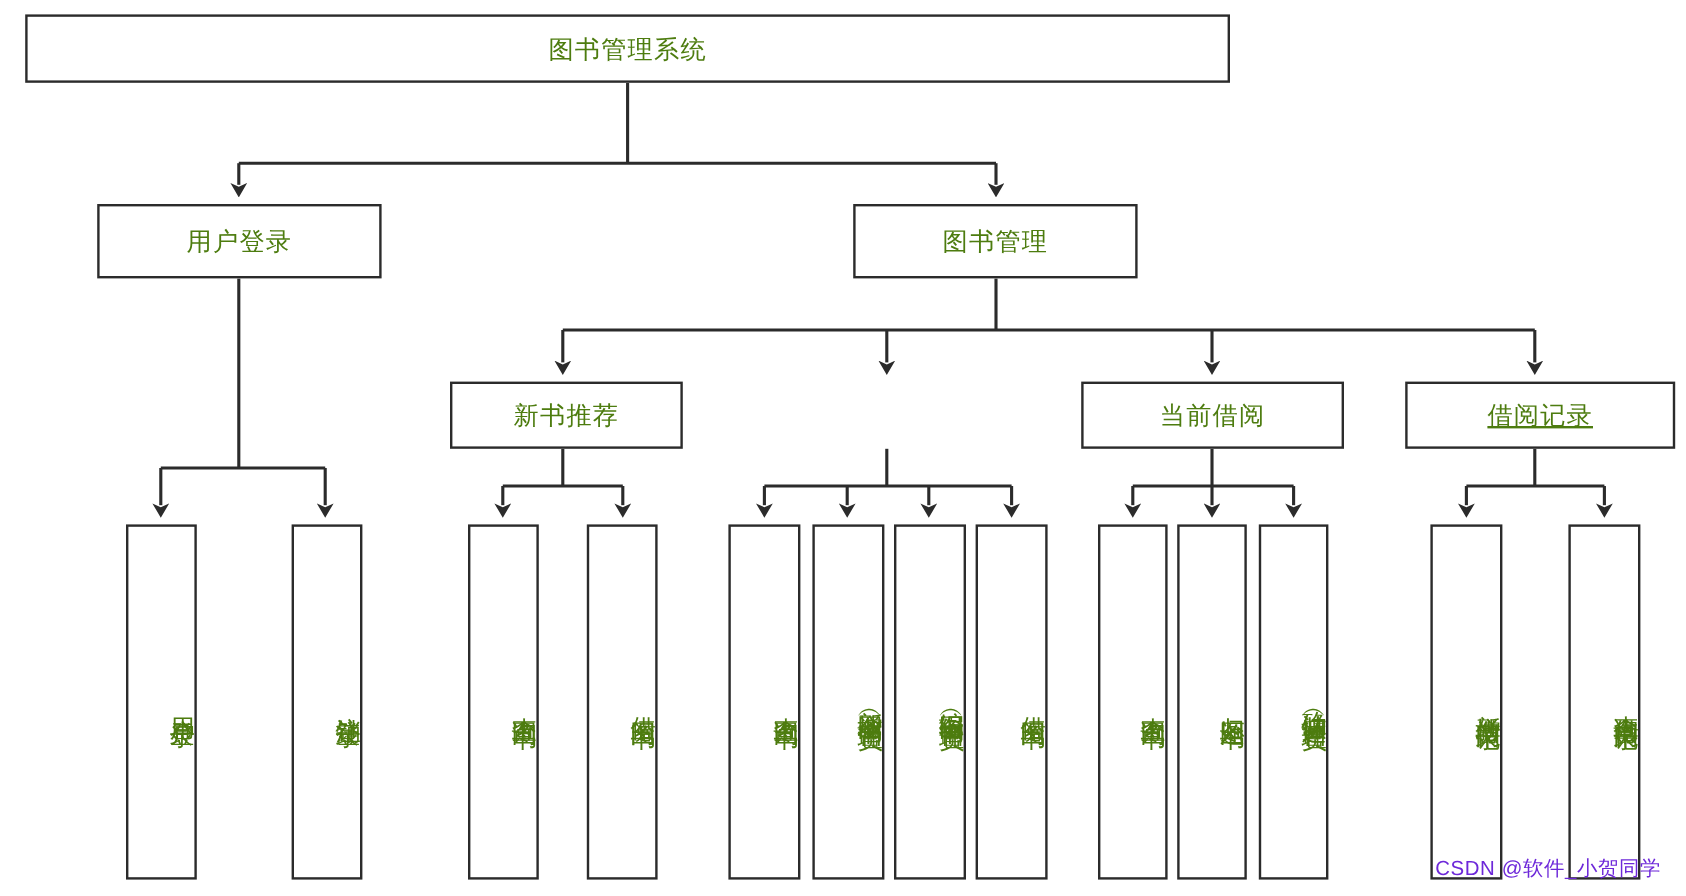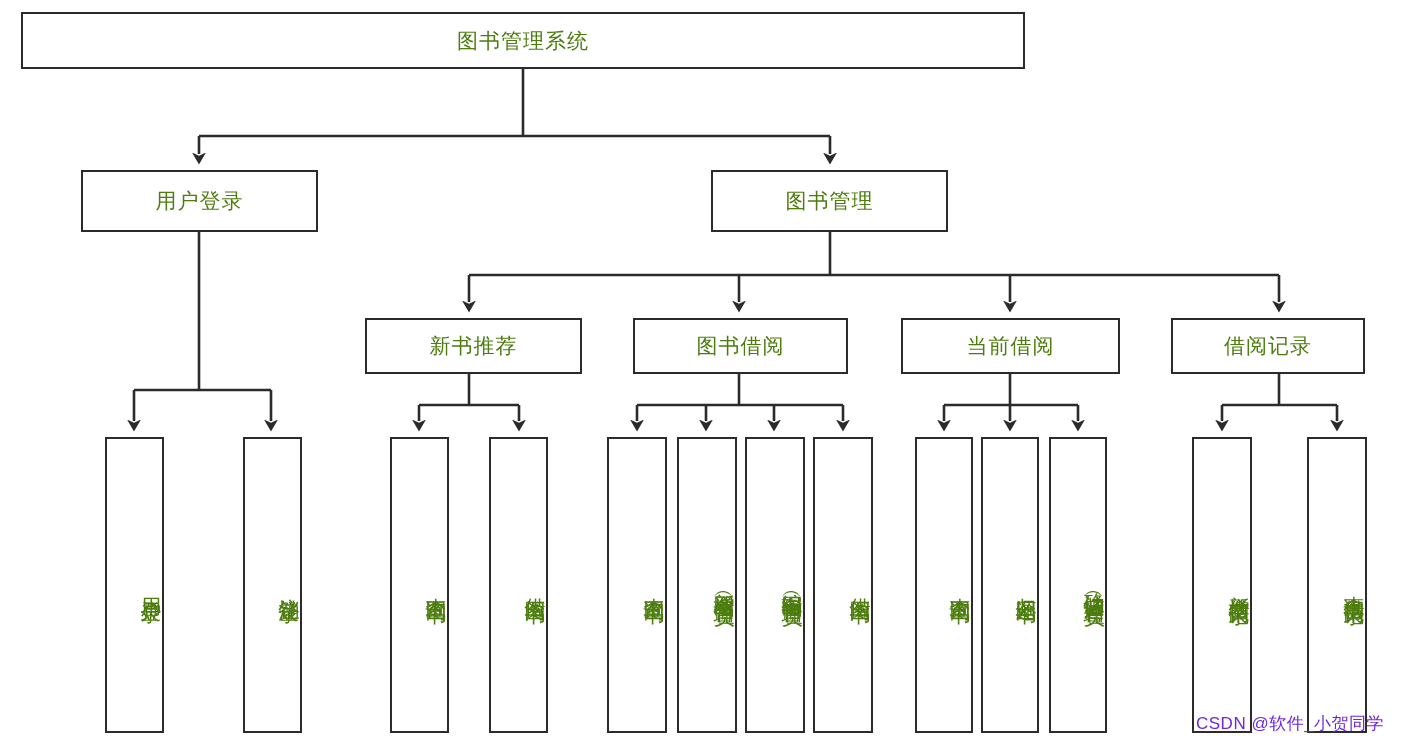--- a/index.html
+++ b/index.html
@@ -77,30 +77,27 @@
     <span class="txt">图书管理系统</span>
   </div>
 
   <div class="node h" style="left:81px;top:170px;width:237px;height:62px;">
     <span class="txt">用户登录</span>
   </div>
   <div class="node h" style="left:711px;top:170px;width:237px;height:62px;text-align:center;">
     <span class="txt">图书管理</span>
   </div>
 
-  <div class="node h" style="left:365px;top:318px;width:217px;height:56px;font-family:Liberation Mono, monospace;">
+  <div class="node h" style="left:375px;top:318px;width:194px;height:56px;font-family:Liberation Mono, monospace;">
     <span class="txt">新书推荐</span>
-  </div>
-  <div class="node h" style="left:633px;top:318px;width:215px;height:56px;">
-    <span class="txt">图书借阅</span>
   </div>
   <div class="node h" style="left:901px;top:318px;width:219px;height:56px;align-items:center;">
     <span class="txt">当前借阅</span>
   </div>
-  <div class="node h" style="left:1171px;top:318px;width:194px;height:56px;">
+  <div class="node h" style="left:1171px;top:318px;width:225px;height:56px;text-decoration:underline;">
     <span class="txt">借阅记录</span>
   </div>
 
   <div class="node v" style="left:105px;top:437px;width:59px;height:296px;">
     <span class="txt">用户登录</span>
   </div>
   <div class="node v" style="left:243px;top:437px;width:59px;height:296px;">
     <span class="txt">注销登录</span>
   </div>
 

